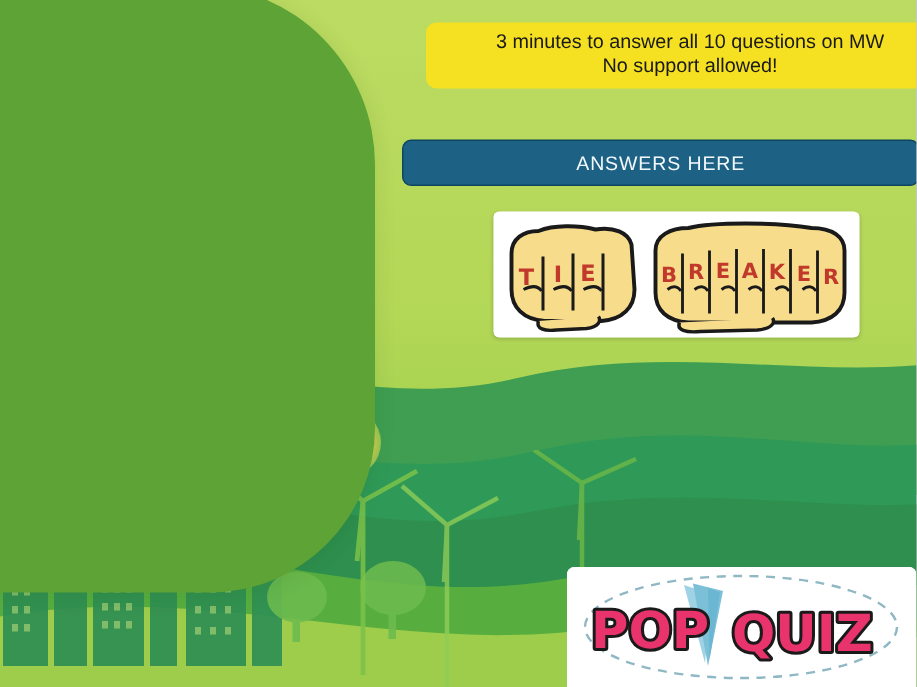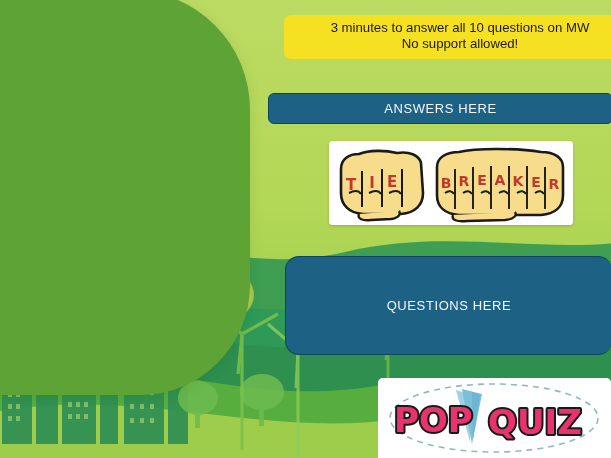--- a/index.html
+++ b/index.html
@@ -309,23 +309,20 @@
 
   <div class="banner">
     <span class="banner-line">3 minutes to answer all 10 questions on MW</span>
     <span class="banner-line">No support allowed!</span>
   </div>
 
   <div class="blue-btn btn-answers">
     <span>ANSWERS HERE</span>
   </div>
 
-  <div class="blue-btn btn-questions">
-    <span>QUESTIONS HERE</span>
-  </div>
 
   <div class="tiebreaker">
     <svg width="244" height="84" viewBox="0 0 244 84">
       <rect x="0" y="0" width="244" height="84" fill="#ffffff"></rect>
 
       <g>
         <path d="M12,28 C12,18 20,13 30,13 C40,9 56,9 68,12 C80,10 90,14 92,22
                  L94,52 C94,64 86,72 72,73 L34,73 C20,72 12,64 12,52 Z" fill="#f7dc8c" stroke="#1a1a1a" stroke-width="2.6" stroke-linejoin="round"></path>
         <path d="M30,73 C28,78 34,80 42,79 L62,78 C70,77 72,73 70,70" fill="#f7dc8c" stroke="#1a1a1a" stroke-width="2.3"></path>
         <g stroke="#1a1a1a" stroke-width="2" fill="none">

